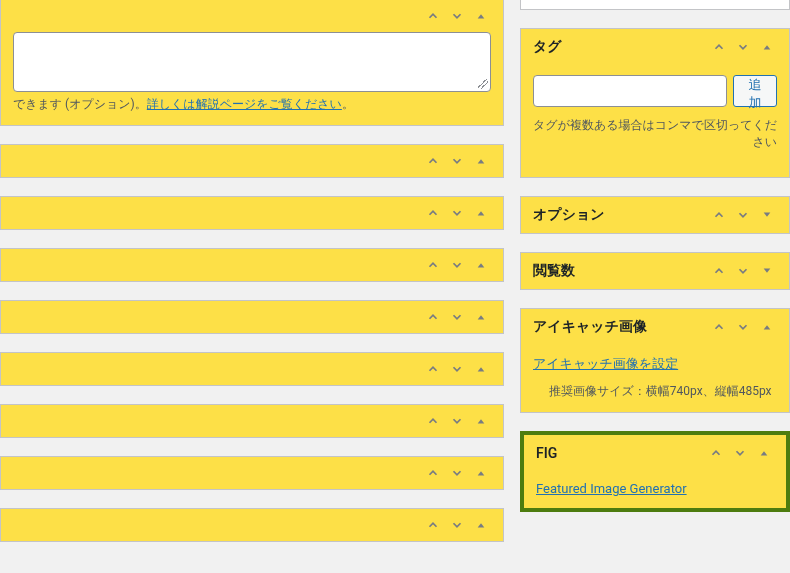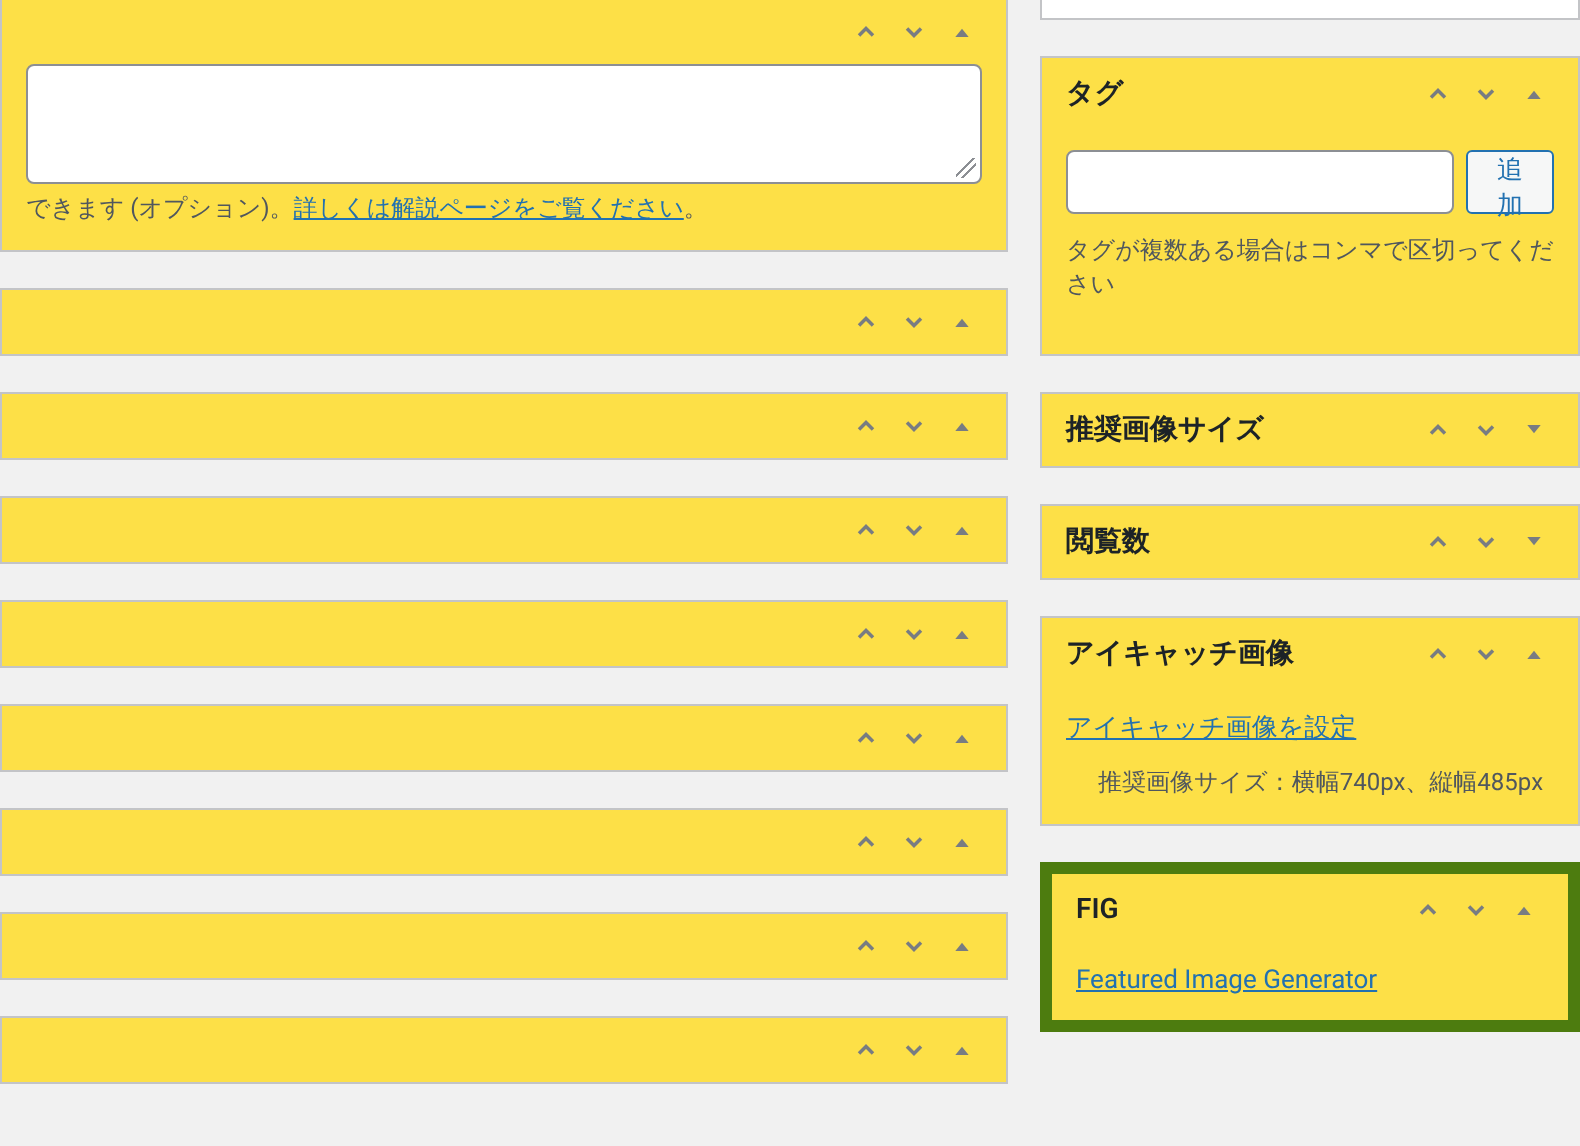--- a/index.html
+++ b/index.html
@@ -91,36 +91,37 @@
       border-radius: 3px;
       background: #f6f7f7;
       color: #2271b1;
       cursor: pointer;
       font-size: 13px;
     }
     .side-note {
       font-size: 12px;
       color: #50575e;
       margin-bottom: 14px;
+      text-align: right;
     }
     .side-link {
       color: #2271b1;
       text-decoration: underline;
       font-size: 13px;
       cursor: pointer;
     }
     .side-desc {
       font-size: 12px;
       color: #50575e;
       margin-top: 10px;
       margin-left: 16px;
     }
     
     .highlight-box {
-      border: 6px solid #4d7c0f;
+      border: 4px solid #4d7c0f;
     }
 
     
     .top-cut {
       border-top: none;
     }
   </style>
 </head>
 <body>
 
@@ -355,21 +356,21 @@
       <div class="side-input-row">
         <input class="side-input" type="text" placeholder="" style="">
         <button class="side-btn">追加</button>
       </div>
       <p class="side-note">タグが複数ある場合はコンマで区切ってください</p>
     </div>
   </div>
 
   <div class="metabox">
     <div class="metabox-header">
-      <span>推奨画像サイズ</span>
+      <span>オプション</span>
       <div class="metabox-controls">
         <span class="ctrl-icon">
             <svg viewBox="0 0 24 24" fill="none" stroke="currentColor" stroke-width="3">
               <polyline points="6 15 12 9 18 15"></polyline>
             </svg>
           </span>
         <span class="ctrl-icon">
             <svg viewBox="0 0 24 24" fill="none" stroke="currentColor" stroke-width="3">
               <polyline points="6 9 12 15 18 9"></polyline>
             </svg>

